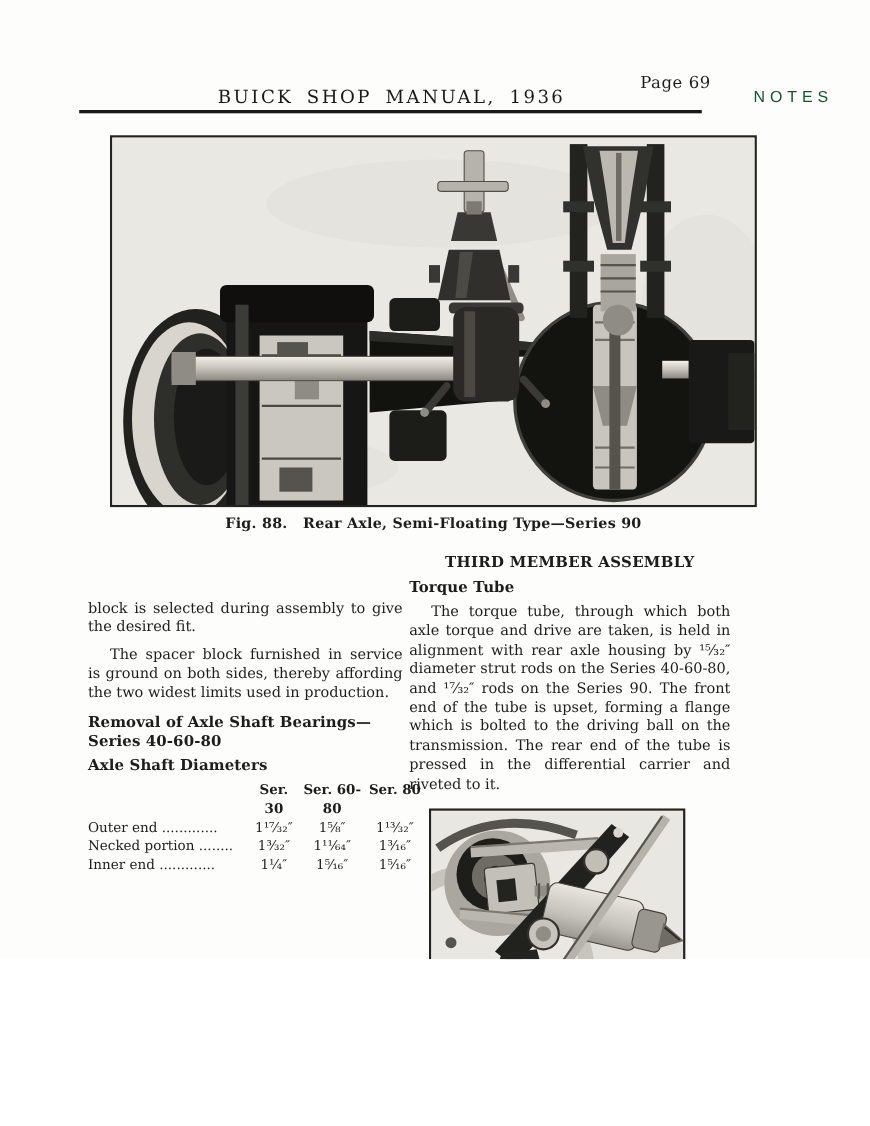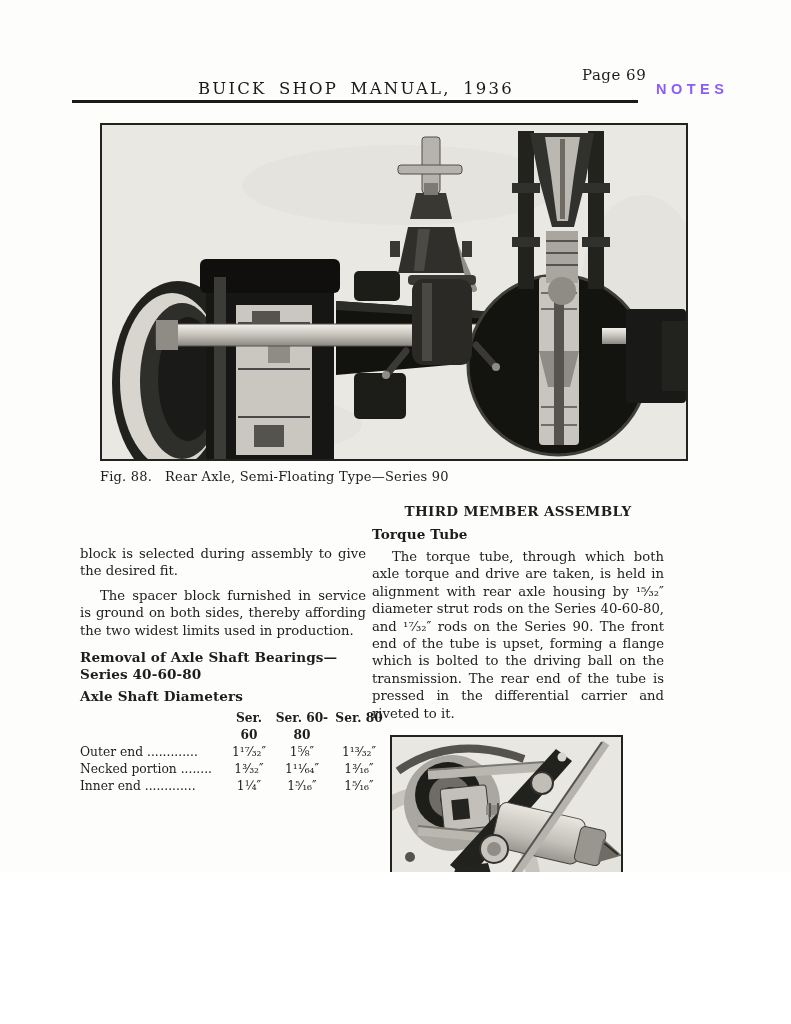--- a/index.html
+++ b/index.html
@@ -10,35 +10,35 @@
     font-family:"DejaVu Serif", serif;
   }
   
   .hdr-title {
     position:absolute; left:72px; top:79px; width:568px;
     text-align:center; font-size:16.5px; letter-spacing:2.2px; word-spacing:5px;
     color:#1a1a18;
   }
   .hdr-page { position:absolute; left:582px; top:66px; font-size:15px; letter-spacing:.5px; }
   .hdr-notes {
-    position:absolute; left:656px; top:81px;
-    font-family:"Liberation Sans", sans-serif; font-weight:bold;
-    font-size:14.5px; letter-spacing:4.5px; color:#8b5cf6;
+    position:absolute; left:685px; top:81px;
+    font-family:"Liberation Sans", sans-serif; font-weight:normal;
+    font-size:14.5px; letter-spacing:4.5px; color:#14532d;
   }
   .hdr-rule { position:absolute; left:72px; top:100px; width:566px; height:3px; background:#1a1a18; }
 
   
   .fig88 {
     position:absolute; left:100px; top:123px; width:588px; height:338px;
     border:2px solid #22221f; background:#eae8e2;
   }
   .fig88 svg, .fig89 svg { display:block; width:100%; height:100%; }
   .cap88 {
-    position:absolute; left:100px; top:469px; width:588px; 
-    font-weight:normal; font-size:13px; letter-spacing:.2px; white-space:pre-wrap;
+    position:absolute; left:100px; top:469px; width:588px; text-align:center;
+    font-weight:bold; font-size:13px; letter-spacing:.2px; white-space:pre-wrap;
   }
 
   
   .col { position:absolute; top:503px; font-size:13.2px; line-height:17.4px; text-align:justify; }
   .col-left  { left:80px;  width:286px;margin-top:42px; }
   .col-right { left:372px; width:292px; }
   .col p { margin:0 0 7px 0; }
   .col p.indent { text-indent:20px; }
   .subhead {
     font-weight:bold; font-size:13.6px; line-height:16.5px;
@@ -172,21 +172,21 @@
     <div class="subhead">
       <div>Removal of Axle Shaft Bearings—</div>
       <div>Series 40-60-80</div>
     </div>
 
     <div class="subhead tight">Axle Shaft Diameters</div>
 
     <div class="axle-table">
       <div class="trow thead">
         <span class="tlabel"></span>
-        <span class="tcell">Ser. 60</span>
+        <span class="tcell">Ser. 30</span>
         <span class="tcell">Ser. 60-80</span>
         <span class="tcell">Ser. 80</span>
       </div>
       <div class="trow">
         <span class="tlabel">Outer end .............</span>
         <span class="tcell">1¹⁷⁄₃₂″</span>
         <span class="tcell">1⅝″</span>
         <span class="tcell">1¹³⁄₃₂″</span>
       </div>
       <div class="trow">

